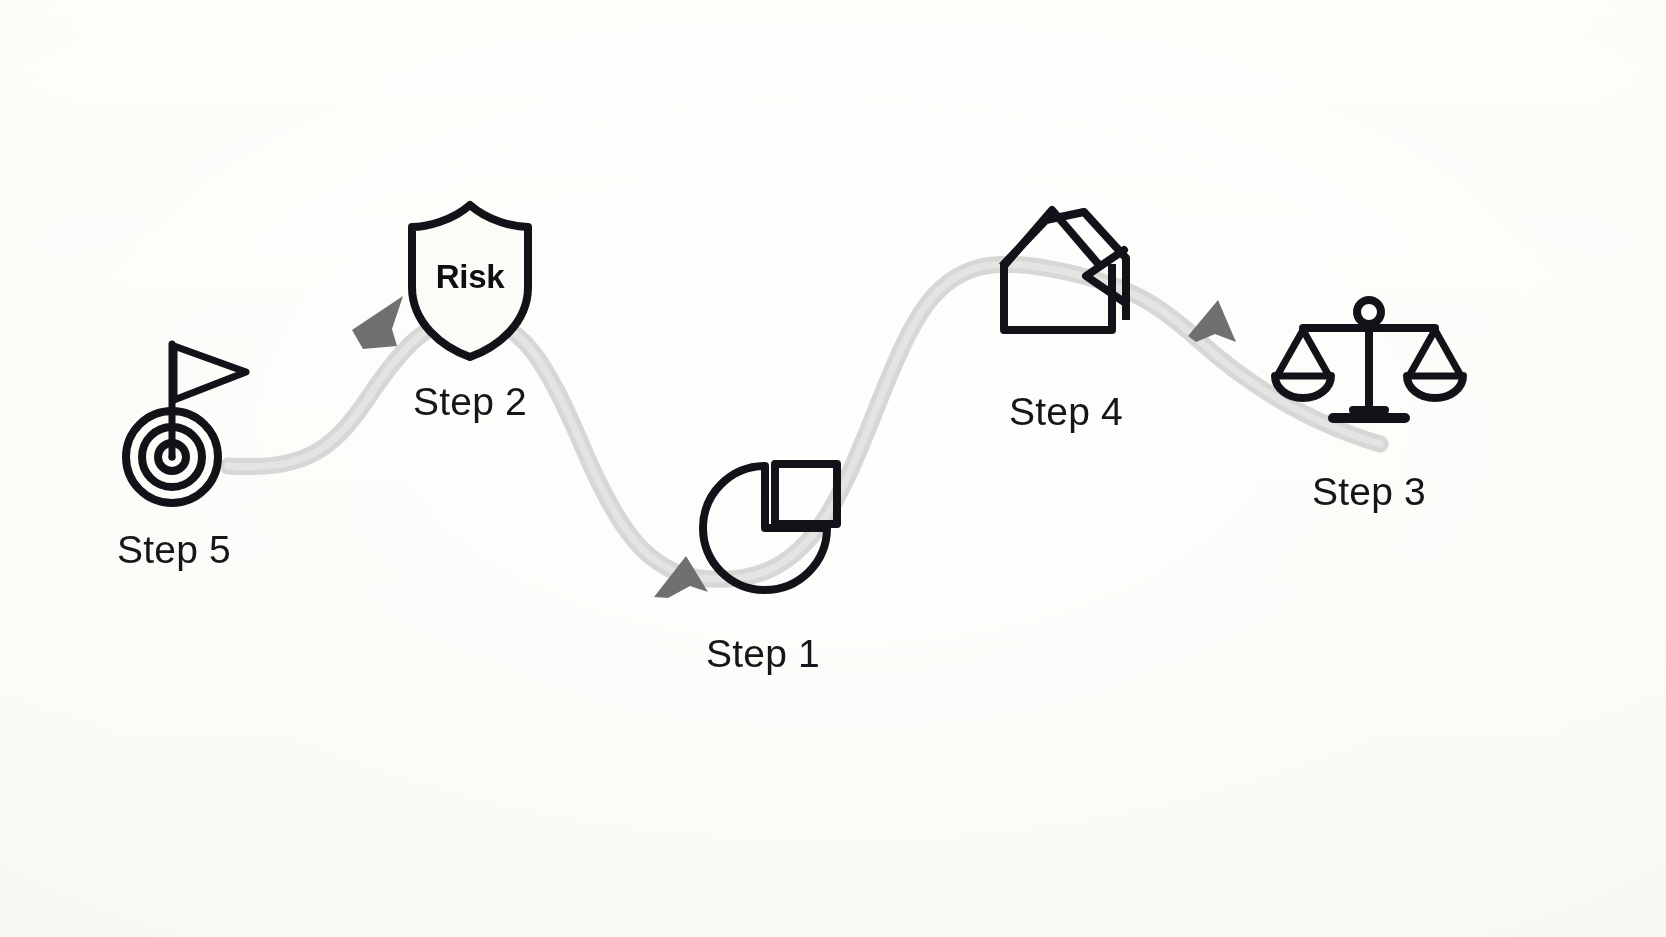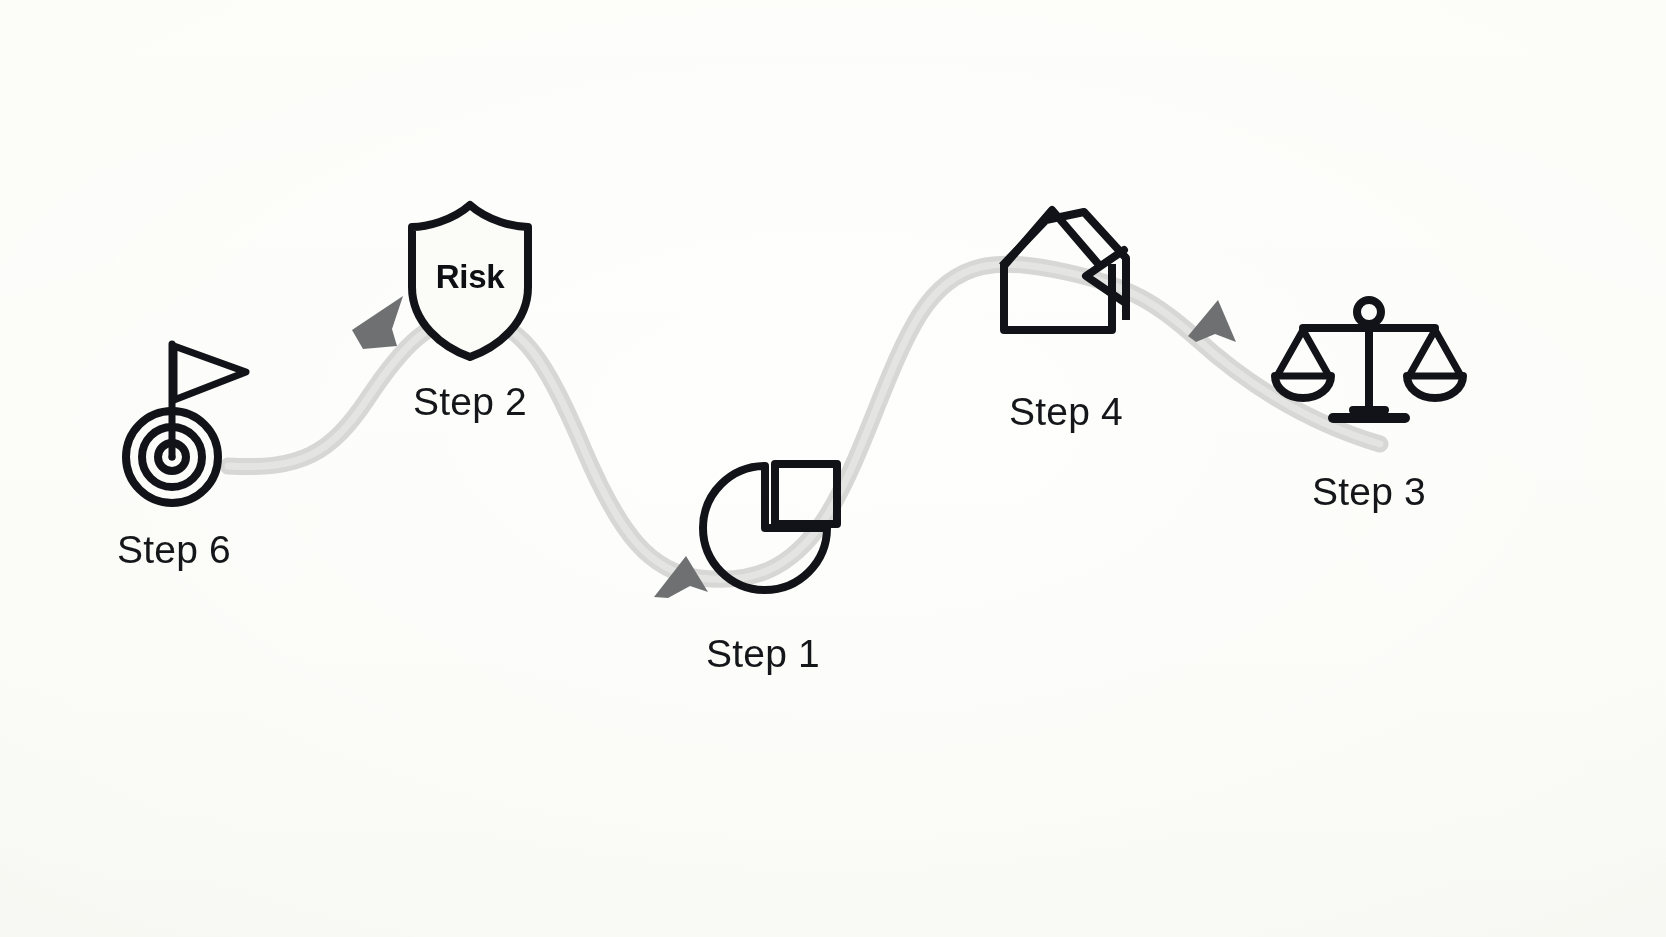--- a/index.html
+++ b/index.html
@@ -165,19 +165,19 @@
       <path d="M -66 -36 L -92 10 L -40 10 Z" fill="none" stroke="#111318" stroke-width="7" stroke-linejoin="round"></path>
       <path d="M -94 10 A 28 22 0 0 0 -38 10" fill="none" stroke="#111318" stroke-width="8" stroke-linecap="round"></path>
 
       <path d="M 66 -36 L 40 10 L 92 10 Z" fill="none" stroke="#111318" stroke-width="7" stroke-linejoin="round"></path>
       <path d="M 38 10 A 28 22 0 0 0 94 10" fill="none" stroke="#111318" stroke-width="8" stroke-linecap="round"></path>
     </g>
   </svg>
 
   <div class="risk-text" style="left:470px; top:277px;">Risk</div>
 
-  <div class="step-label" style="left:174px; top:528px;">Step 6</div>
+  <div class="step-label" style="left:174px; top:528px;">Step 5</div>
   <div class="step-label" style="left:470px; top:380px;">Step 2</div>
   <div class="step-label" style="left:763px; top:632px;">Step 1</div>
   <div class="step-label" style="left:1066px; top:360px;margin-top:30px;">Step 4</div>
   <div class="step-label" style="left:1369px; top:470px;">Step 3</div>
 
 </div>
 
 </body></html>

